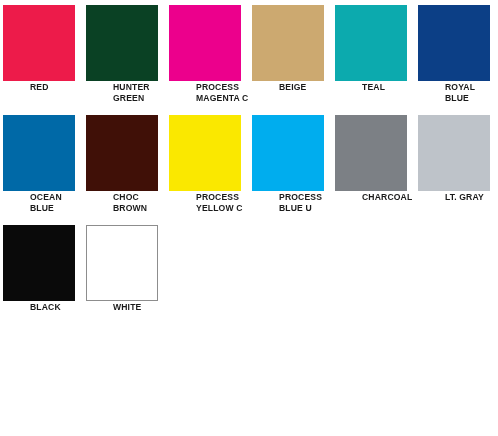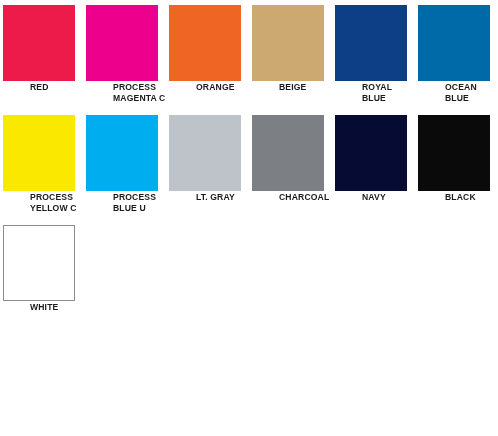--- a/index.html
+++ b/index.html
@@ -68,63 +68,69 @@
 </head>
 <body>
 
 <div id="swatch-chart">
   <div class="swatch-grid">
       <div class="swatch-cell">
         <div class="swatch-chip" style="background: rgb(237, 27, 74);"></div>
         <div class="swatch-label">RED</div>
       </div>
       <div class="swatch-cell">
+        <div class="swatch-chip" style="background: rgb(10, 65, 36);"></div>
+        <div class="swatch-label">HUNTER
+GREEN</div>
+      </div>
+      <div class="swatch-cell">
         <div class="swatch-chip" style="background: rgb(236, 0, 140);"></div>
         <div class="swatch-label">PROCESS
 MAGENTA  C</div>
       </div>
       <div class="swatch-cell">
-        <div class="swatch-chip" style="background: rgb(239, 101, 36);"></div>
-        <div class="swatch-label">ORANGE</div>
+        <div class="swatch-chip" style="background: rgb(204, 169, 112);"></div>
+        <div class="swatch-label">BEIGE</div>
       </div>
       <div class="swatch-cell">
-        <div class="swatch-chip" style="background: rgb(204, 169, 112);"></div>
-        <div class="swatch-label">BEIGE</div>
+        <div class="swatch-chip" style="background: rgb(12, 170, 174);"></div>
+        <div class="swatch-label">TEAL</div>
       </div>
       <div class="swatch-cell">
         <div class="swatch-chip" style="background: rgb(12, 63, 134);"></div>
         <div class="swatch-label">ROYAL
 BLUE</div>
       </div>
       <div class="swatch-cell">
         <div class="swatch-chip" style="background: rgb(0, 105, 167);"></div>
         <div class="swatch-label">OCEAN
 BLUE</div>
       </div>
       <div class="swatch-cell">
+        <div class="swatch-chip" style="background: rgb(64, 16, 7);"></div>
+        <div class="swatch-label">CHOC
+BROWN</div>
+      </div>
+      <div class="swatch-cell">
         <div class="swatch-chip" style="background: rgb(250, 232, 0);"></div>
         <div class="swatch-label">PROCESS
 YELLOW  C</div>
       </div>
       <div class="swatch-cell">
         <div class="swatch-chip" style="background: rgb(0, 173, 238);"></div>
         <div class="swatch-label">PROCESS
 BLUE U</div>
       </div>
       <div class="swatch-cell">
-        <div class="swatch-chip" style="background: rgb(190, 195, 201);"></div>
-        <div class="swatch-label">LT. GRAY</div>
-      </div>
-      <div class="swatch-cell">
         <div class="swatch-chip" style="background: rgb(124, 128, 133);"></div>
         <div class="swatch-label">CHARCOAL</div>
       </div>
       <div class="swatch-cell">
-        <div class="swatch-chip" style="background: rgb(6, 11, 51);"></div>
-        <div class="swatch-label">NAVY</div>
+        <div class="swatch-chip" style="background: rgb(190, 195, 201);"></div>
+        <div class="swatch-label">LT. GRAY</div>
       </div>
       <div class="swatch-cell">
         <div class="swatch-chip" style="background: rgb(10, 10, 10);"></div>
         <div class="swatch-label">BLACK</div>
       </div>
       <div class="swatch-cell">
         <div class="swatch-chip outlined" style="background: rgb(255, 255, 255);"></div>
         <div class="swatch-label">WHITE</div>
       </div>
     </div>

